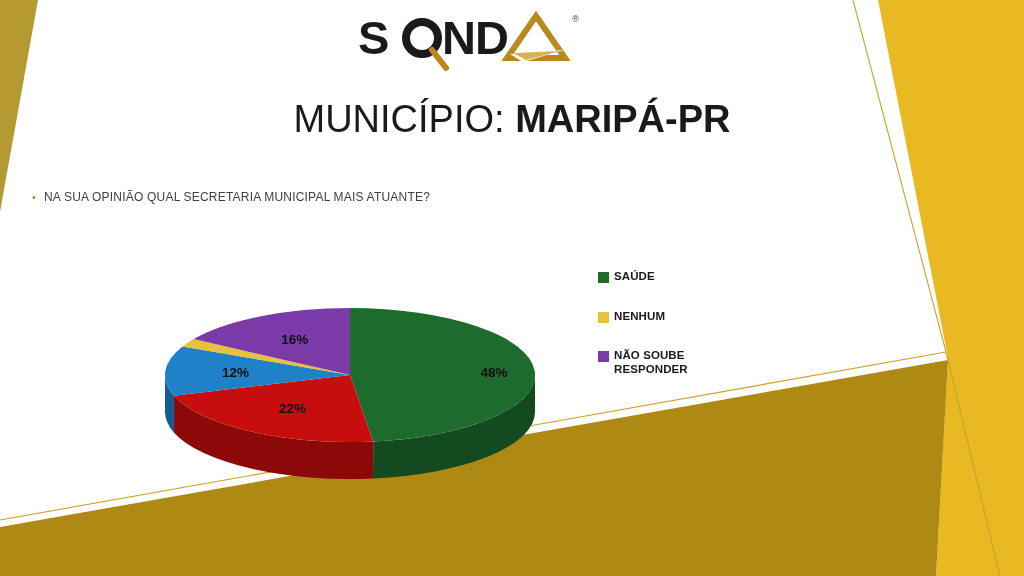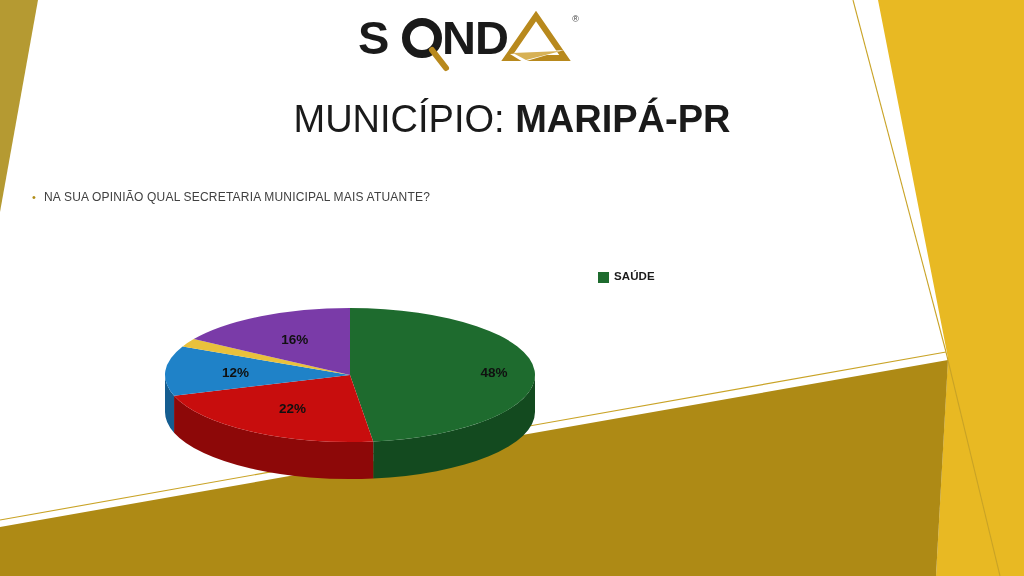--- a/index.html
+++ b/index.html
@@ -207,15 +207,24 @@
           <text x="154.74285358053316" y="81.59822051097792" text-anchor="middle" class="pct-label">16%</text>
         </g>
     </svg>
   </div>
 
   <div id="legend">
       <div class="legend-item">
         <span class="legend-swatch" style="background: rgb(30, 107, 46);"></span>
         <span class="legend-label">SAÚDE</span>
       </div>
+      <div class="legend-item">
+        <span class="legend-swatch" style="background: rgb(233, 193, 60);"></span>
+        <span class="legend-label">NENHUM</span>
+      </div>
+      <div class="legend-item">
+        <span class="legend-swatch" style="background: rgb(122, 59, 168);"></span>
+        <span class="legend-label">NÃO SOUBE
+RESPONDER</span>
+      </div>
     </div>
 
 </div>
 
 </body></html>

